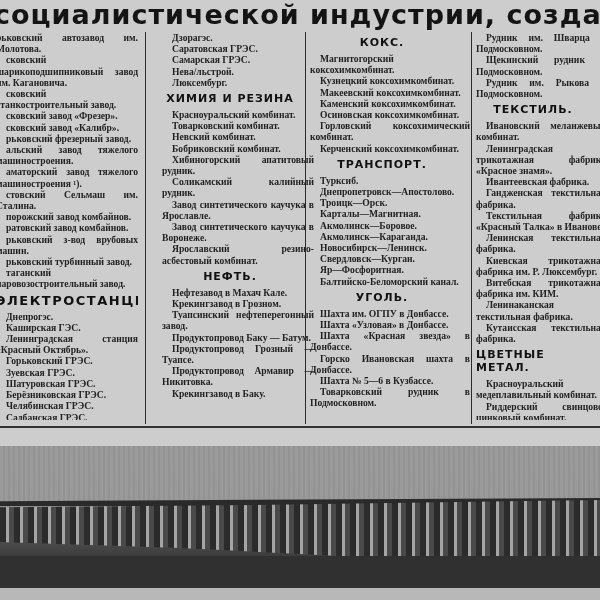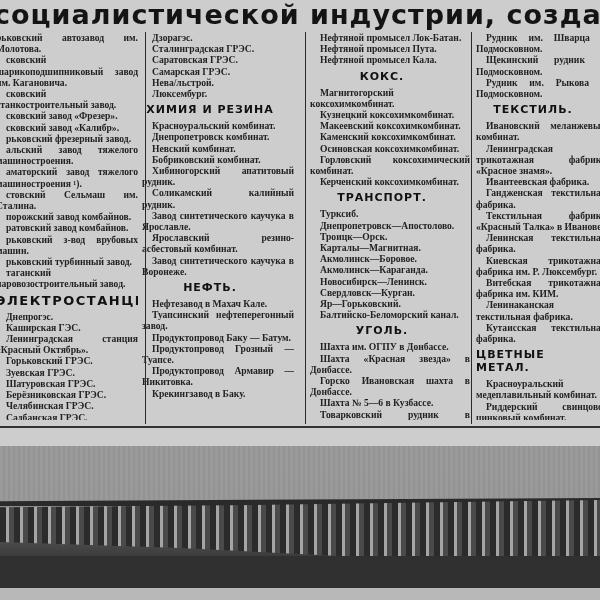--- a/index.html
+++ b/index.html
@@ -19,21 +19,21 @@
     font-family:"DejaVu Sans", "Liberation Sans", sans-serif;
     font-weight:bold; font-size:27px; letter-spacing:1px;
     color:#141414; white-space:nowrap; line-height:34px;
   }
   .col {
     position:absolute; top:32px; height:388px; overflow:hidden;
     font-size:9.6px; line-height:11.2px;
     text-align:justify;
   }
   .col1 { left:-4px; width:142px; }
-  .col2 { left:142px; width:152px; }
+  .col2 { left:162px; width:152px; }
   .col3 { left:310px; width:160px; }
   .col4 { left:476px; width:130px; }
   .rule {
     position:absolute; top:32px; width:1px; height:392px; background:#2a2a2a;
   }
   .item { margin:0; padding:0; text-indent:10px; font-weight:bold; color:#222; }
   .item.hang { text-indent:0; }
   .sec {
     text-align:center; font-family:"DejaVu Sans", "Liberation Sans", sans-serif;
     font-weight:bold; font-size:11px; letter-spacing:1px; margin:4px 16px 4px 0;
@@ -105,82 +105,78 @@
         <p class="item">Челябинская ГРЭС.</p>
         <p class="item">Садбанская ГРЭС.</p>
       </div>
 
   </div>
   <div class="rule" style="left:145px"></div>
 
   <div class="col col2">
     <div id="c2-top">
         <p class="item">Дзорагэс.</p>
-        <p class="item">Сталинградская ГРЭС.</p>
         <p class="item">Саратовская ГРЭС.</p>
         <p class="item">Самарская ГРЭС.</p>
         <p class="item">Нева/льстрой.</p>
         <p class="item">Люксембург.</p>
       </div>
     <div class="sec">ХИМИЯ И РЕЗИНА</div>
     <div id="c2-s1">
         <p class="item">Красноуральский комбинат.</p>
-        <p class="item">Днепропетровск комбинат.</p>
+        <p class="item">Товарковский комбинат.</p>
         <p class="item">Невский комбинат.</p>
         <p class="item">Бобриковский комбинат.</p>
         <p class="item">Хибиногорский апатитовый рудник.</p>
         <p class="item">Соликамский калийный рудник.</p>
         <p class="item">Завод синтетического каучука в Ярославле.</p>
+        <p class="item">Завод синтетического каучука в Воронеже.</p>
         <p class="item">Ярославский резино-асбестовый комбинат.</p>
-        <p class="item">Завод синтетического каучука в Воронеже.</p>
       </div>
     <div class="sec">НЕФТЬ.</div>
     <div id="c2-s2">
         <p class="item">Нефтезавод в Махач Кале.</p>
+        <p class="item">Крекингзавод в Грозном.</p>
         <p class="item">Туапсинский нефтеперегонный завод.</p>
         <p class="item">Продуктопровод Баку — Батум.</p>
         <p class="item">Продуктопровод Грозный — Туапсе.</p>
         <p class="item">Продуктопровод Армавир — Никитовка.</p>
         <p class="item">Крекингзавод в Баку.</p>
       </div>
   </div>
   <div class="rule" style="left:305px"></div>
 
   <div class="col col3">
-    <div id="c3-top">
-        <p class="item">Нефтяной промысел Лок-Батан.</p>
-        <p class="item">Нефтяной промысел Пута.</p>
-        <p class="item">Нефтяной промысел Кала.</p>
-      </div>
     <div class="sec">КОКС.</div>
     <div id="c3-s1">
         <p class="item">Магнитогорский коксохимкомбинат.</p>
         <p class="item">Кузнецкий коксохимкомбинат.</p>
         <p class="item">Макеевский коксохимкомбинат.</p>
         <p class="item">Каменский коксохимкомбинат.</p>
         <p class="item">Осиновская коксохимкомбинат.</p>
         <p class="item">Горловский коксохимический комбинат.</p>
         <p class="item">Керченский коксохимкомбинат.</p>
       </div>
     <div class="sec">ТРАНСПОРТ.</div>
     <div id="c3-s2">
         <p class="item">Турксиб.</p>
         <p class="item">Днепропетровск—Апостолово.</p>
         <p class="item">Троицк—Орск.</p>
         <p class="item">Карталы—Магнитная.</p>
         <p class="item">Акмолинск—Боровое.</p>
         <p class="item">Акмолинск—Караганда.</p>
         <p class="item">Новосибирск—Ленинск.</p>
         <p class="item">Свердловск—Курган.</p>
-        <p class="item">Яр—Горьковский.</p>
+        <p class="item">Яр—Фосфоритная.</p>
         <p class="item">Балтийско-Беломорский канал.</p>
       </div>
     <div class="sec">УГОЛЬ.</div>
     <div id="c3-s3">
         <p class="item">Шахта им. ОГПУ в Донбассе.</p>
+        <p class="item">Шахта «Узловая» в Донбассе.</p>
         <p class="item">Шахта «Красная звезда» в Донбассе.</p>
         <p class="item">Горско Ивановская шахта в Донбассе.</p>
         <p class="item">Шахта № 5—6 в Кузбассе.</p>
         <p class="item">Товарковский рудник в Подмосковном.</p>
       </div>
   </div>
   <div class="rule" style="left:471px"></div>
 
   <div class="col col4">
     <div id="c4-top">

